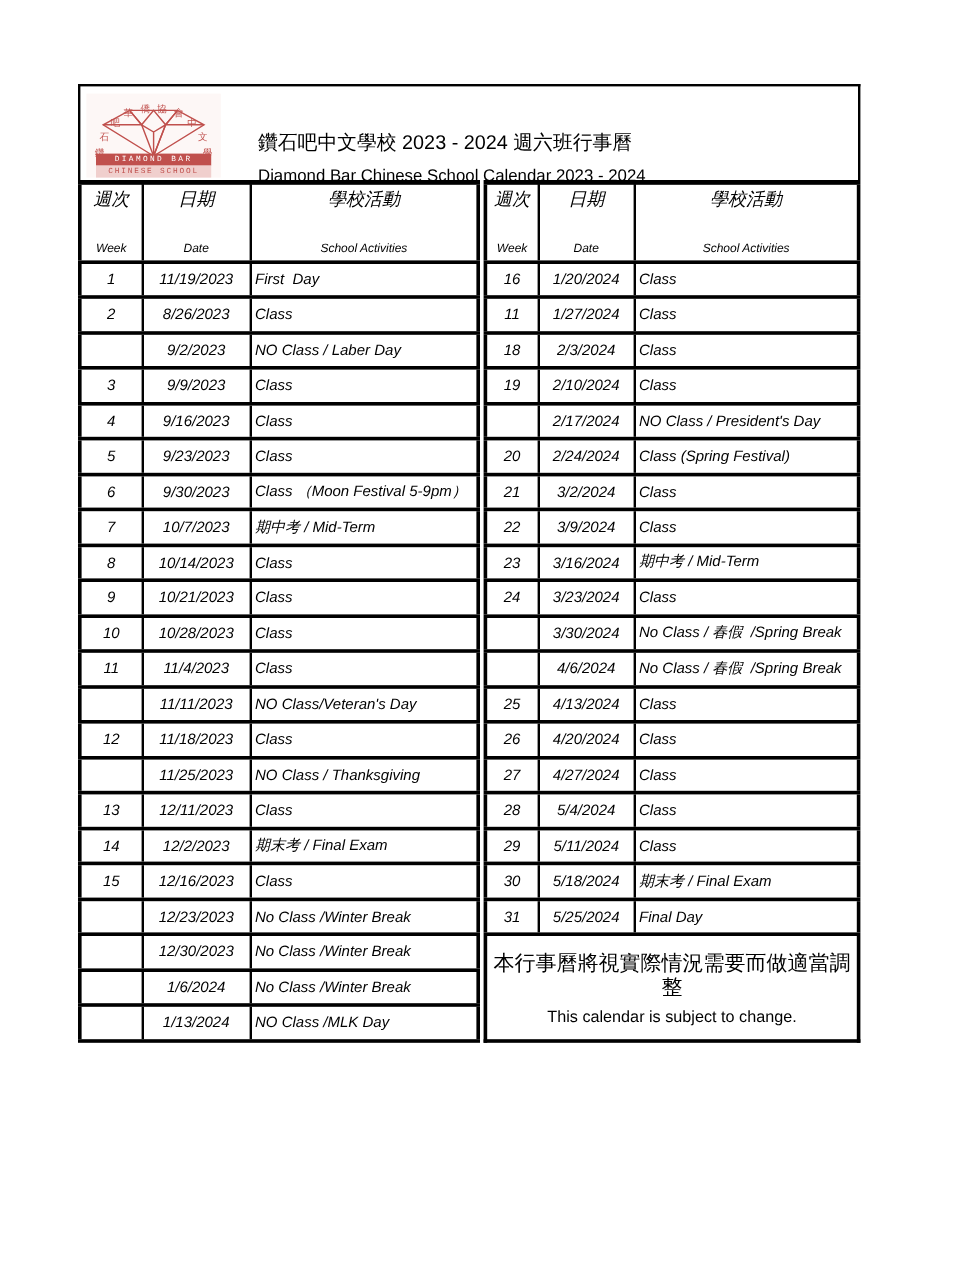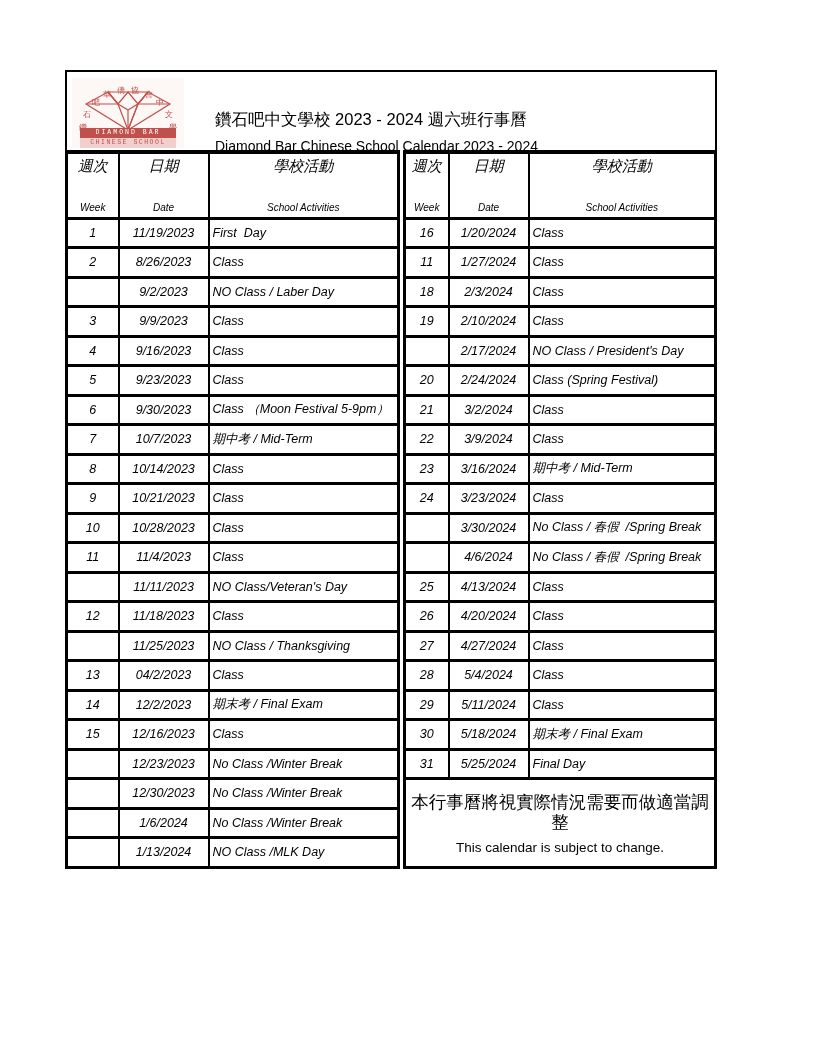--- a/index.html
+++ b/index.html
@@ -240,21 +240,21 @@
             </tr>
 
             <tr>
               <td class="week-cell"></td>
               <td class="date-cell">11/25/2023</td>
               <td class="activity-cell">NO Class / Thanksgiving</td>
             </tr>
 
             <tr>
               <td class="week-cell">13</td>
-              <td class="date-cell">04/2/2023</td>
+              <td class="date-cell">12/11/2023</td>
               <td class="activity-cell">Class</td>
             </tr>
 
             <tr>
               <td class="week-cell">14</td>
               <td class="date-cell">12/2/2023</td>
               <td class="activity-cell">期末考 / Final Exam</td>
             </tr>
 
             <tr>

